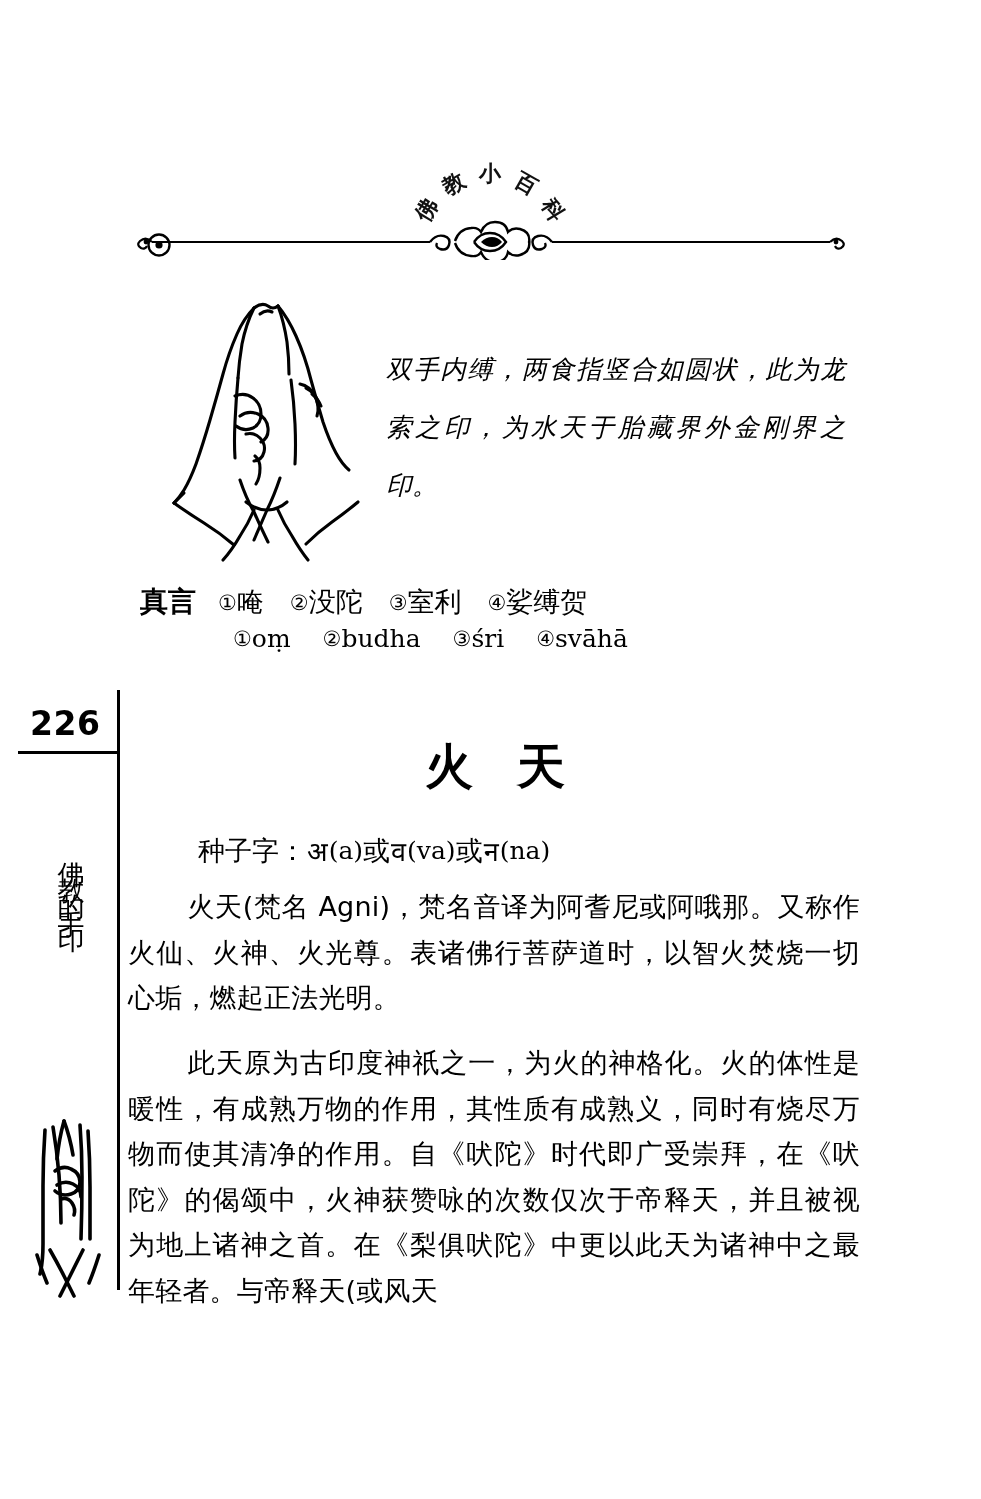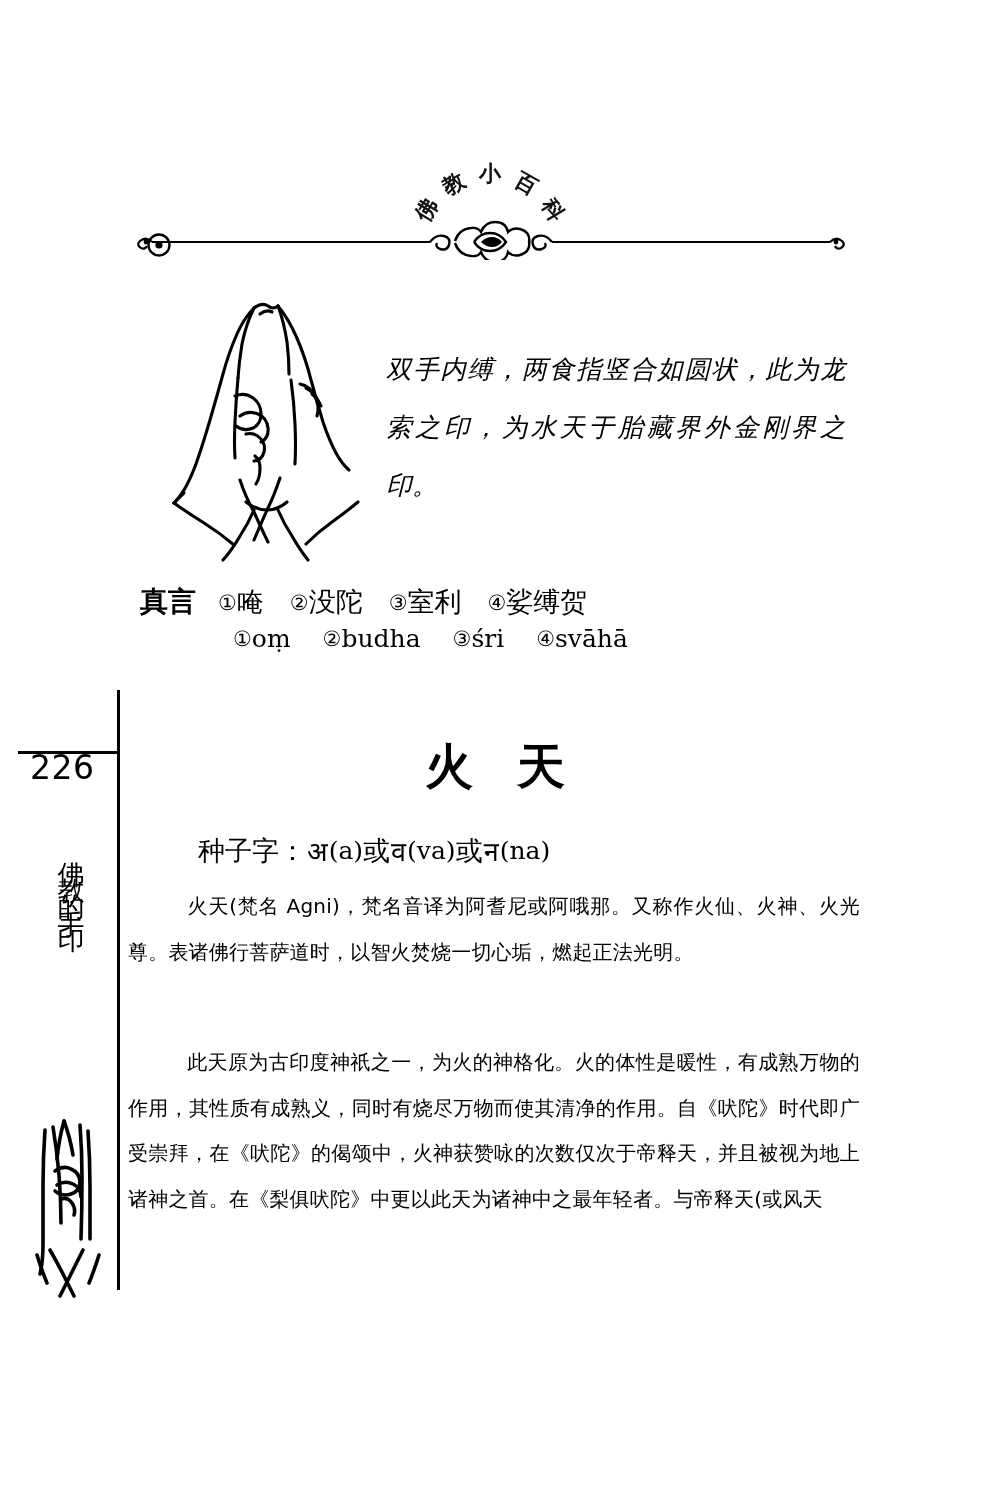--- a/index.html
+++ b/index.html
@@ -129,23 +129,22 @@
     font-size: 21px;
     vertical-align: 1px;
   }
 
   
   #page-number {
     position: absolute;
     left: 30px;
     top: 704px;
     font-size: 33px;
-    font-weight: normal;
+    font-weight: bold;
     letter-spacing: 0.5px;
-    margin-top: 44px;
   }
   #margin-hline {
     position: absolute;
     left: 18px;
     top: 751px;
     width: 101px;
     height: 3px;
     background: #000;
   }
   #margin-vline {
@@ -205,21 +204,21 @@
   #seed-line .roman {
     font-family: "DejaVu Serif", "Liberation Serif", serif;
     font-size: 25px;
   }
   #seed-line .conj { font-size: 27px; }
 
   .body-para {
     position: absolute;
     left: 128px;
     width: 732px;
-    font-size: 20px;
+    font-size: 27px;
     line-height: 45.5px;
     text-align: justify;
     text-justify: inter-character;
     letter-spacing: 0.2px;
     font-family: "DejaVu Sans", "Liberation Sans", sans-serif;
   }
   .body-para .indent { display: inline-block; width: 59px; }
   #para-1 { top: 884px; }
   #para-2 { top: 992px; margin-top: 48px; }
 </style>

